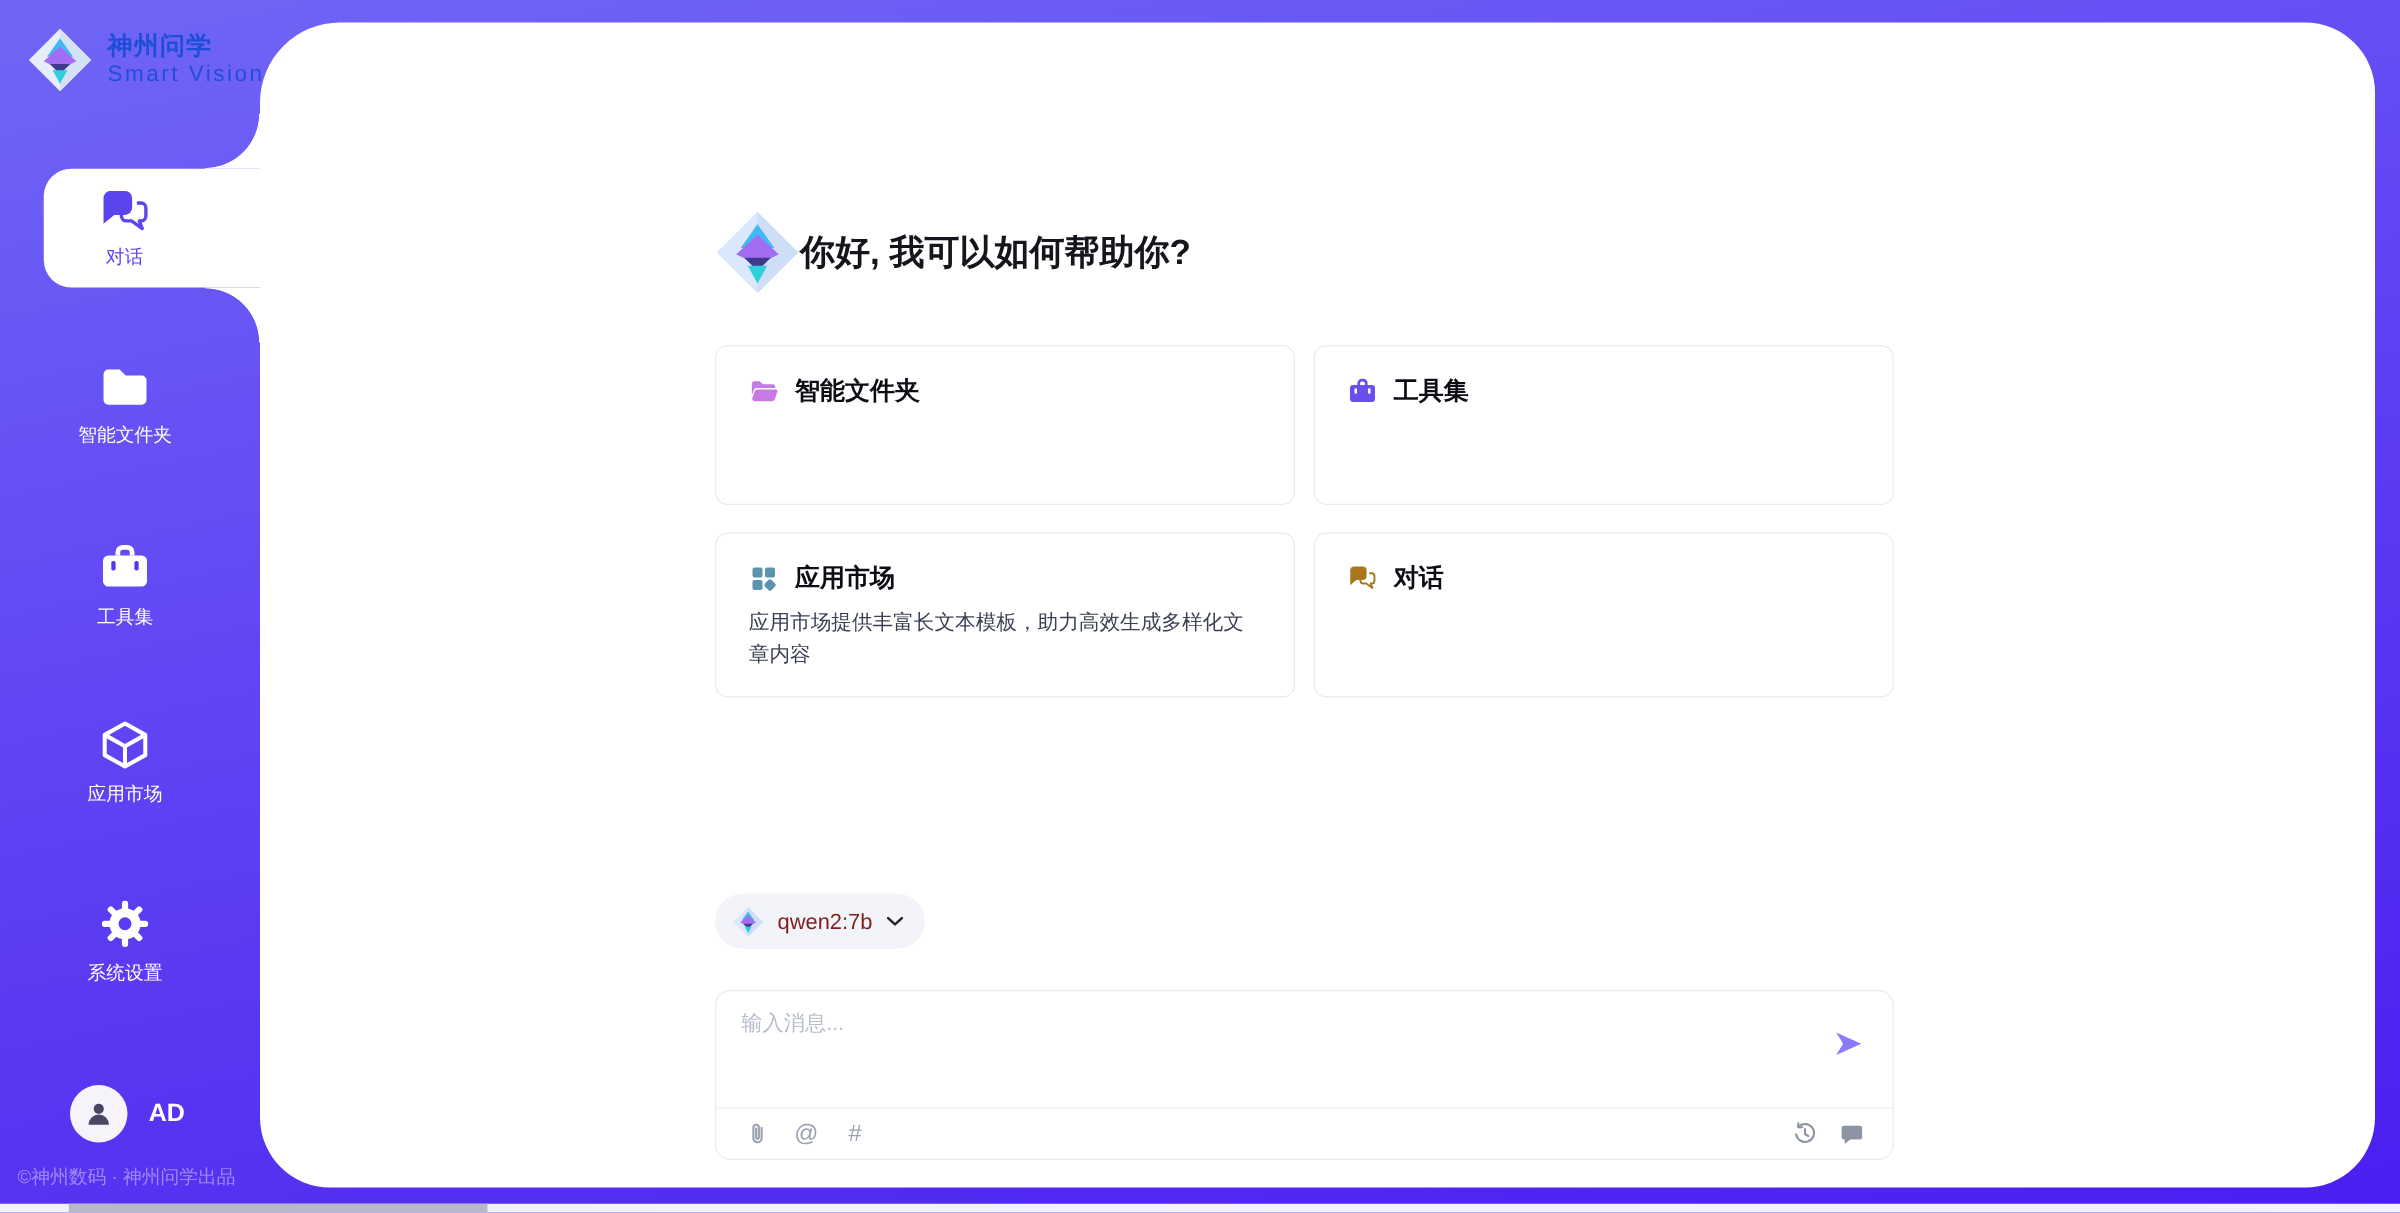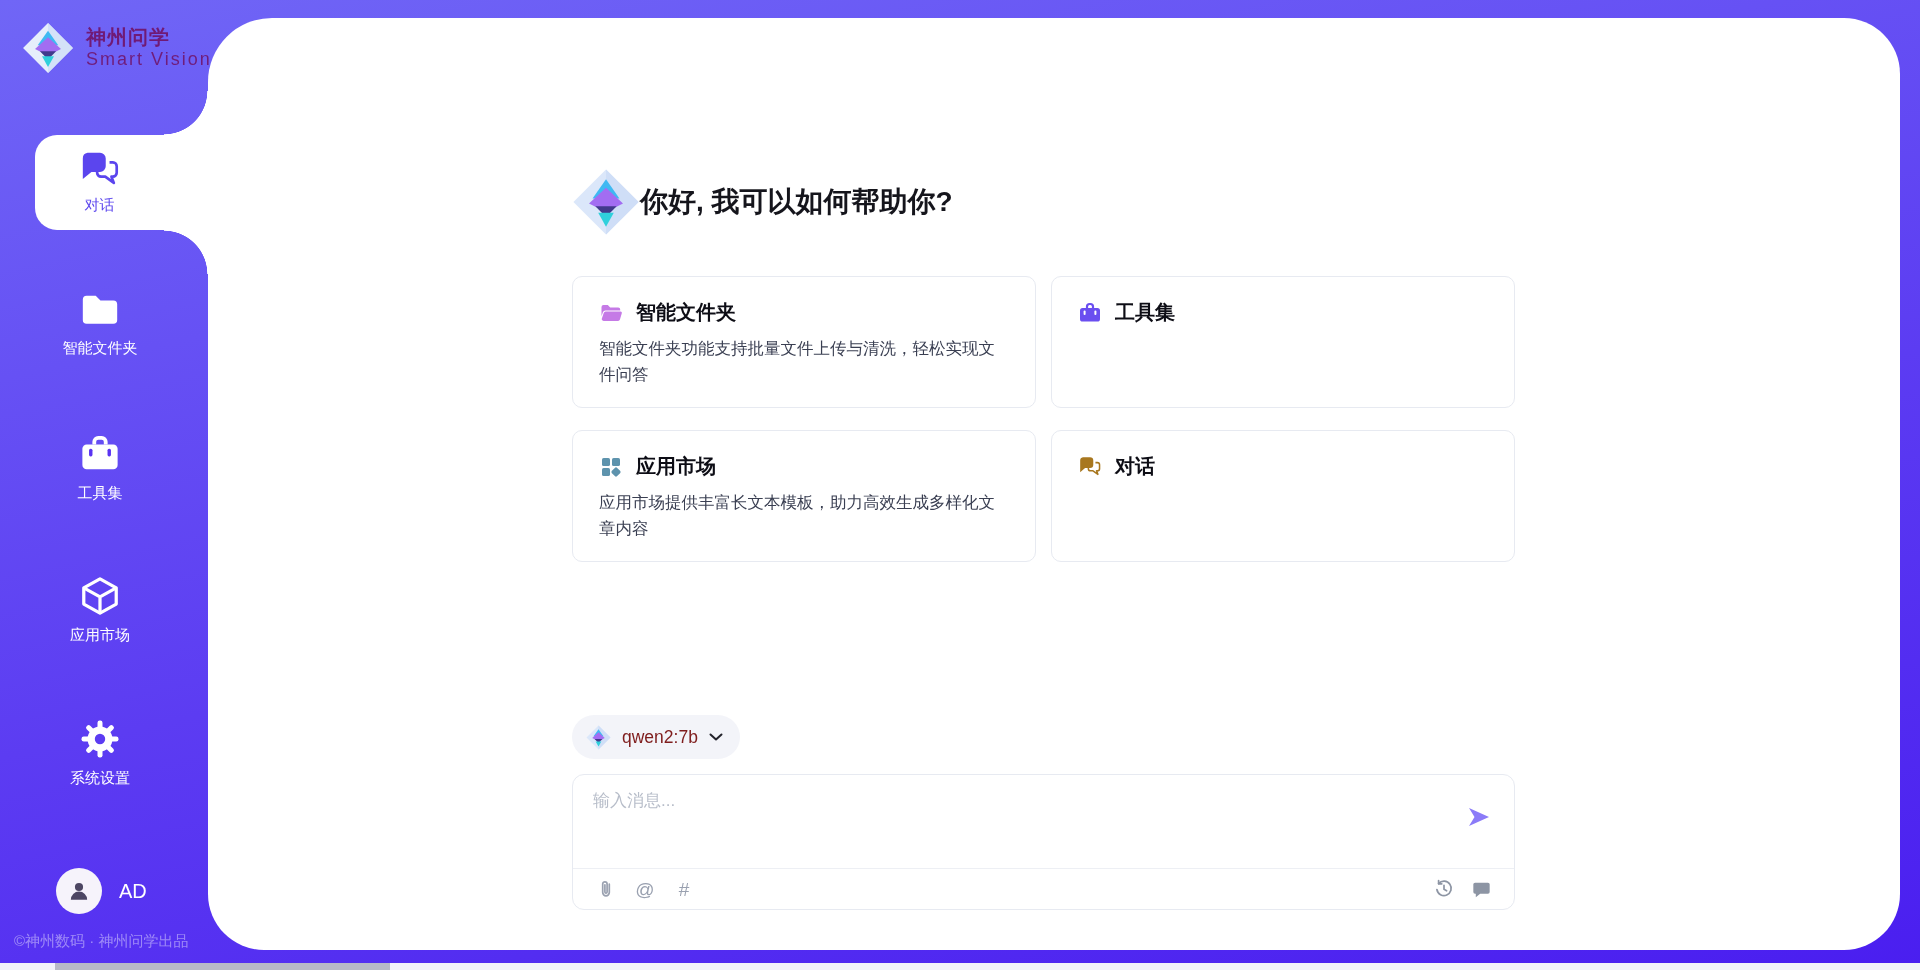--- a/index.html
+++ b/index.html
@@ -12,21 +12,21 @@
 
   
   .panel {
     position:absolute; left:208px; top:18px; width:1692px; height:932px;
     background:#fff; border-radius:64px 56px 56px 56px;
   }
 
   
   .brand { position:absolute; left:22px; top:22px; display:flex; align-items:center; gap:12px; }
   .brand .logo { width:52px; height:52px; }
-  .brand-text { color:#701a75; line-height:1.15; }
+  .brand-text { color:#1d4ed8; line-height:1.15; }
   .brand-name { font-size:20px; font-weight:700; letter-spacing:1px; }
   .brand-sub { font-size:18px; font-weight:500; letter-spacing:2px; opacity:.95; }
 
   .nav-item {
     position:absolute; left:0; width:200px;
     display:flex; flex-direction:column; align-items:center; gap:9px;
     color:#fff; font-size:15px; cursor:pointer;
   }
   .nav-item .ic { width:42px; height:42px; display:flex; align-items:center; justify-content:center; }
   .nav-folder { top:288px; } .nav-tool { top:433px; } .nav-cube { top:575px; } .nav-gear { top:718px; }
@@ -47,21 +47,21 @@
     background:radial-gradient(circle 44px at 0 100%, rgba(0,0,0,0) 43px, #fff 43.6px);
   }
   .tab .ic { width:42px; height:40px; }
   .tab .lbl { font-size:15px; color:#5b45ee; }
   .purple-ic { color:#5b45ee; }
   .white-ic { color:#fff; }
   .nav-cut { fill:#5a33f2; }
 
   .user-chip { position:absolute; left:56px; top:868px; display:flex; align-items:center; gap:17px; cursor:pointer; }
   .user-chip .avatar { width:46px; height:46px; border-radius:50%; background:#f6f3fb; display:flex; align-items:center; justify-content:center; }
-  .user-chip .uname { color:#fff; font-size:20px; font-weight:400; }
+  .user-chip .uname { color:#fff; font-size:20px; font-weight:700; }
   .side-footer { position:absolute; left:14px; top:932px; color:rgba(255,255,255,.42); font-size:15px; white-space:nowrap; }
 
   
   .content { position:absolute; left:364px; top:0; width:943px; }
 
   .welcome { position:absolute; top:150px; left:0; display:flex; align-items:center; }
   .welcome .logo { width:68px; height:68px; }
   .greeting { font-size:28px; font-weight:700; color:#15151c; }
 
   .cards { position:absolute; top:258px; left:0; width:943px; display:grid;
@@ -78,21 +78,21 @@
 
   .model-pill {
     position:absolute; top:697px; left:0; height:44px; padding:0 17px 0 14px;
     background:#f3f4f9; border-radius:23px; display:inline-flex; align-items:center; gap:11px;
     cursor:pointer;
   }
   .model-pill .logo { width:25px; height:25px; }
   .model-name { font-size:17.5px; color:#7f1d1d; }
 
   .composer {
-    position:absolute; top:756px; left:0; width:943px; height:136px;
+    position:absolute; top:774px; left:0; width:943px; height:136px;
     border:1px solid #e7eaf1; border-radius:12px; background:#fff;
   }
   .composer textarea {
     position:absolute; left:20px; top:14px; width:860px; height:70px;
     border:none; outline:none; resize:none; font-family:inherit;
     font-size:17px; color:#30303a; background:transparent;
   }
   .composer textarea::placeholder { color:#b7bdc9; }
   .send-btn { position:absolute; right:22px; top:29px; width:26px; height:26px; cursor:pointer; background:none; border:none; }
   .composer .divider { position:absolute; left:0; right:0; top:93px; height:1px; background:#edeff4; }
@@ -129,21 +129,20 @@
       <div class="card">
         <div class="card-head">
           <span class="cic" style="color:#c57ae6">
             <svg viewBox="0 0 24 24" width="24" height="24" fill="currentColor">
               <path d="M2.5 6 a2 2 0 0 1 2-2 h4.3 l2.4 2.4 h8 a2 2 0 0 1 2 2 v1 H6.4 a2.6 2.6 0 0 0-2.5 1.8 l-1.4 4 Z"></path>
               <path d="M6.6 10.6 h14.9 a1.35 1.35 0 0 1 1.3 1.75 l-1.85 6.1 a2 2 0 0 1-1.9 1.45 H4.7 a2 2 0 0 1-1.92-1.44 l-.1-.4 2.05-6 a2 2 0 0 1 1.87-1.46 Z"></path>
             </svg>
           </span>
           <span class="card-title">智能文件夹</span>
         </div>
-        <div class="card-desc">智能文件夹功能支持批量文件上传与清洗，轻松实现文件问答</div>
       </div>
 
       <div class="card">
         <div class="card-head">
           <span class="cic" style="color:#6a4ef0">
             <svg viewBox="0 0 24 24" width="24" height="24">
               <path d="M9 7 V5.6 A2.6 2.6 0 0 1 11.6 3 h.8 A2.6 2.6 0 0 1 15 5.6 V7" fill="none" stroke="currentColor" stroke-width="2.2"></path>
               <rect x="2" y="7" width="20" height="13.5" rx="2.6" fill="currentColor"></rect>
               <rect class="card-cut" x="5.6" y="9.6" width="2" height="4.4" rx="0.9"></rect>
               <rect class="card-cut" x="16.4" y="9.6" width="2" height="4.4" rx="0.9"></rect>

